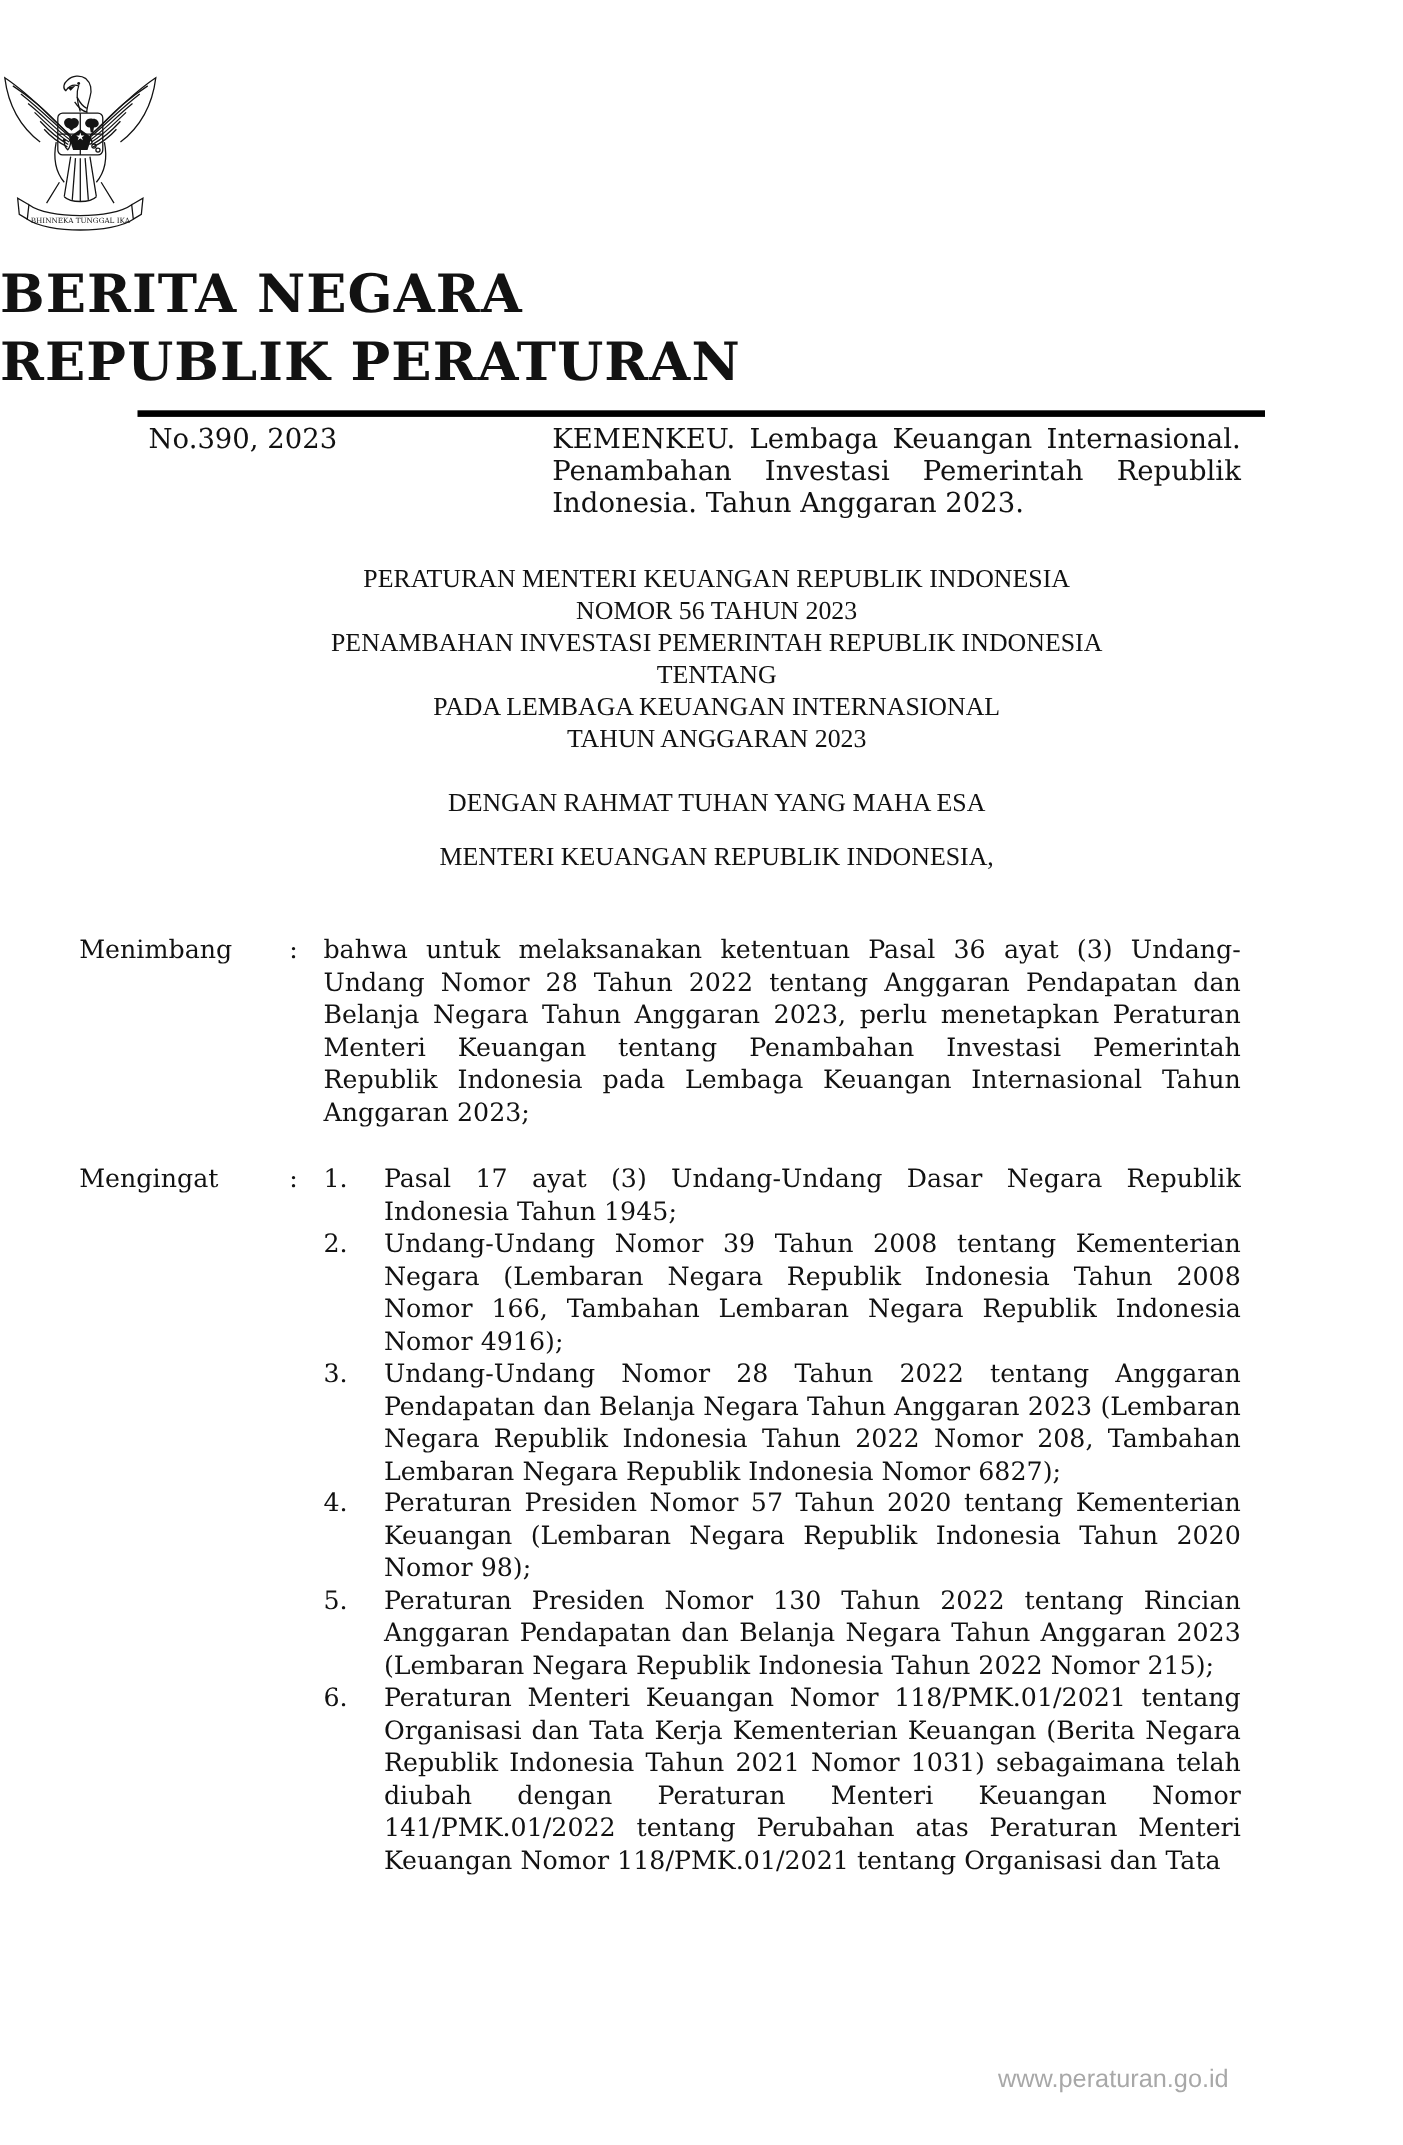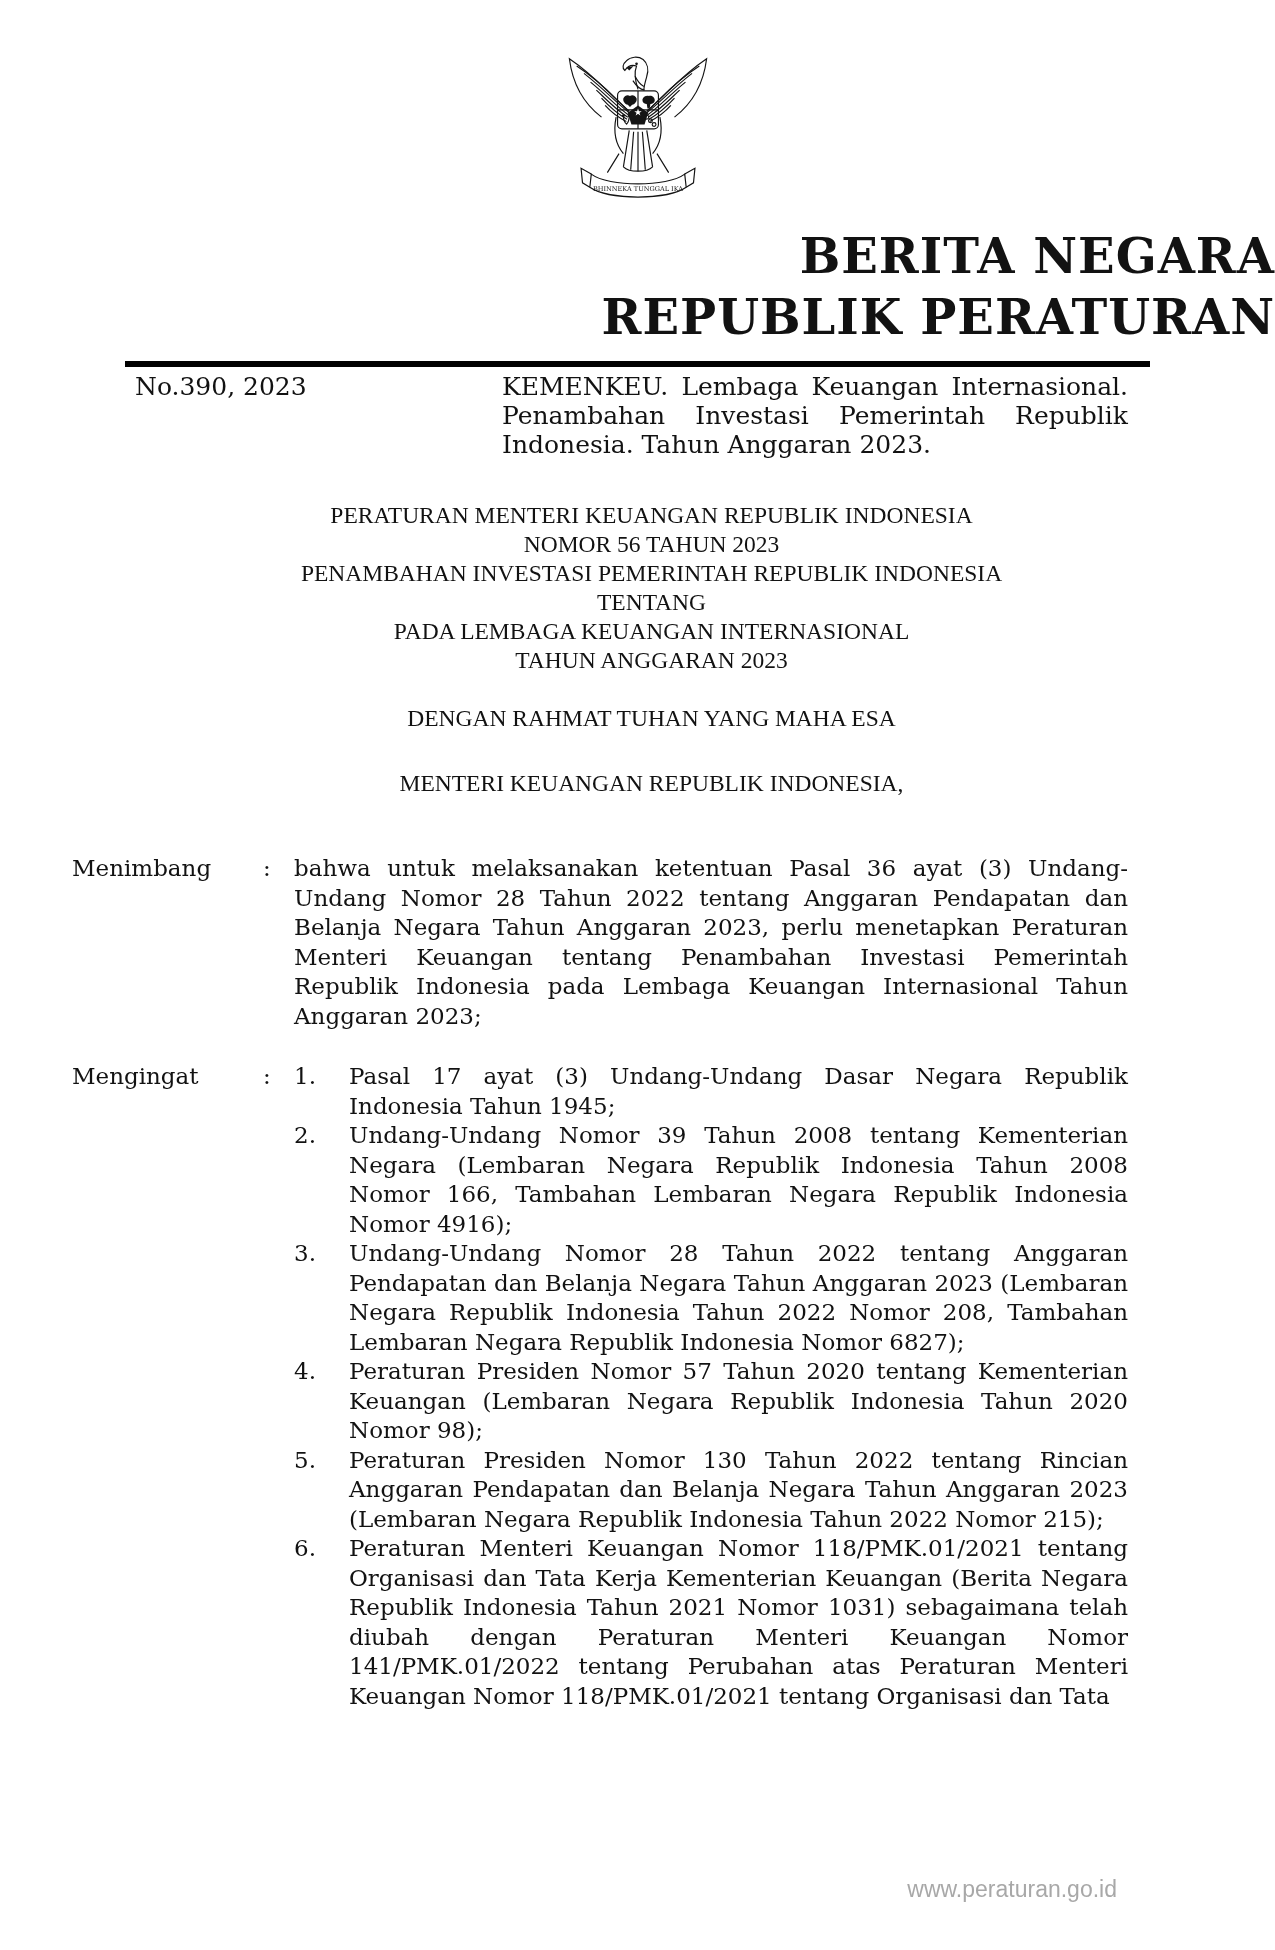--- a/index.html
+++ b/index.html
@@ -6,25 +6,25 @@
   .page{
     position:relative;
     width:1275px;height:1950px;
     background:#ffffff;
     margin:0 auto;
     overflow:hidden;
     font-family:"DejaVu Serif",serif;
     color:#121212;
   }
   
-  .emblem-wrap{padding-top:44px;text-align:center;}
+  .emblem-wrap{padding-top:56px;}
   .emblem-wrap svg{display:inline-block;}
   .bn-title{
     margin-top:20px;
-    text-align:right;
+    text-align:left;
     font-weight:bold;
     font-size:48px;
     line-height:61px;
     letter-spacing:1px;
   }
   .masthead-rule{
     height:6px;background:#000;
     margin:13px 125px 0 125px;
   }
   
@@ -36,21 +36,21 @@
   .issue-number{width:367px;white-space:nowrap;}
   .issue-subject{flex:1;text-align:justify;}
   
   .title-block{
     margin-top:42px;
     text-align:center;
     font-family:"Liberation Serif",serif;
     font-size:23.5px;line-height:29px;padding-left:28px;
   }
   .title-block .invocation{margin-top:29px;}
-  .title-block .official{margin-top:36px;}
+  .title-block .official{margin-top:20px;}
   
   .preamble{
     margin:56px 147px 0 72px;
     font-size:23px;line-height:29.5px;
   }
   .pre-row{
     display:grid;
     grid-template-columns:191px 31px 1fr;
   }
   .pre-row.mengingat{margin-top:31px;}

